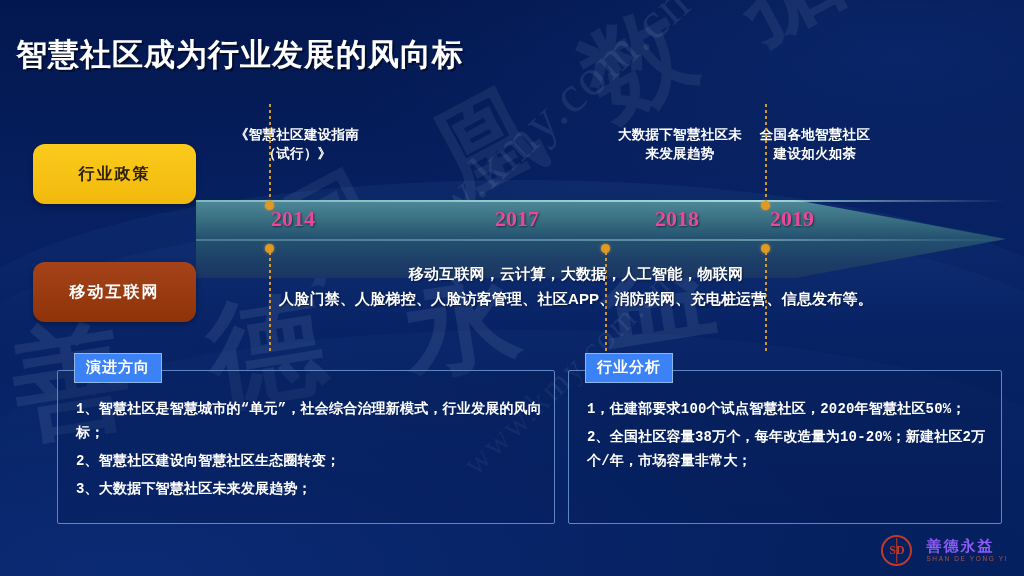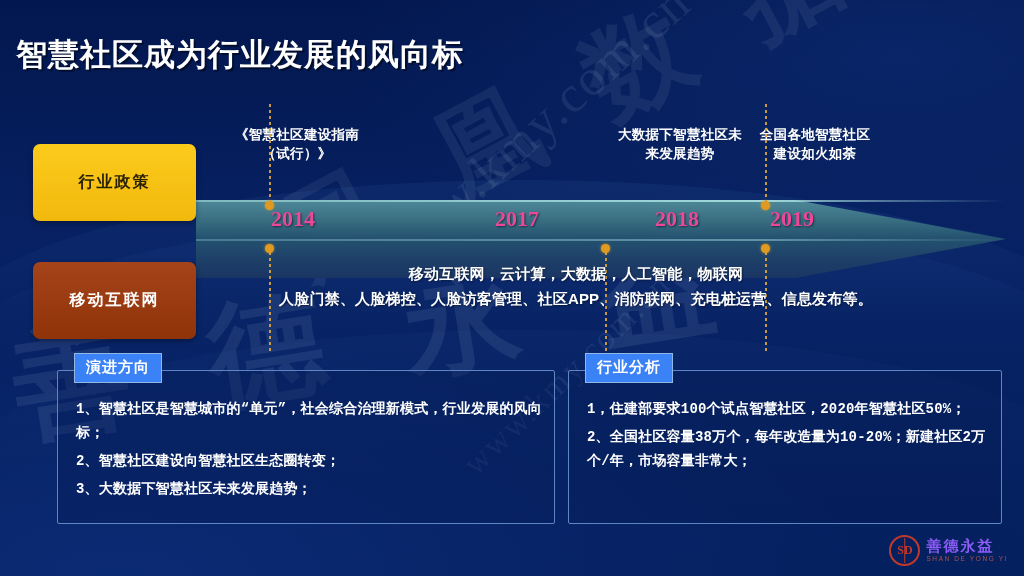--- a/index.html
+++ b/index.html
@@ -81,21 +81,21 @@
     position:absolute;left:0;top:0;width:100%;height:2px;
     background:linear-gradient(90deg,rgba(170,225,225,.55),rgba(170,225,225,.9) 70%,rgba(170,225,225,0));
   }
   .arrow-split{
     position:absolute;left:0;top:39px;width:100%;height:2px;
     background:linear-gradient(90deg,rgba(150,200,215,.35),rgba(150,200,215,.55) 70%,rgba(150,200,215,0));
   }
 
   
   .badge{
-    position:absolute;width:163px;height:77px;border-radius:7px;
+    position:absolute;width:163px;height:60px;border-radius:12px;
     display:flex;align-items:center;justify-content:center;
     font-size:16px;font-weight:700;letter-spacing:2px;
     box-shadow:0 2px 5px rgba(0,0,0,.35);
   }
   .badge-policy{
     left:33px;top:144px;
     background:linear-gradient(180deg,#fbcb1c 0%, #f2b90d 100%);
     color:#2a2100;
   }
   .badge-tech{
@@ -150,21 +150,21 @@
   .panel-body{
     position:absolute;left:18px;right:12px;top:26px;
     color:#ffffff;font-size:14px;font-weight:700;
     line-height:1.72;letter-spacing:.2px;font-family:Liberation Mono, monospace;
   }
   .panel-body p{margin:0 0 4px 0;}
 
   
   .logo{
     position:absolute;right:16px;bottom:10px;
-    display:flex;align-items:center;gap:6px;
+    display:flex;align-items:center;gap:14px;
   }
   .logo-mark{
     width:27px;height:27px;border-radius:50%;
     border:2px solid #c0392b;
     display:flex;align-items:center;justify-content:center;
     color:#c0392b;font-size:12px;font-weight:700;
     font-family:"Liberation Serif","DejaVu Serif",serif;
     position:relative;
   }
   .logo-mark:before{

